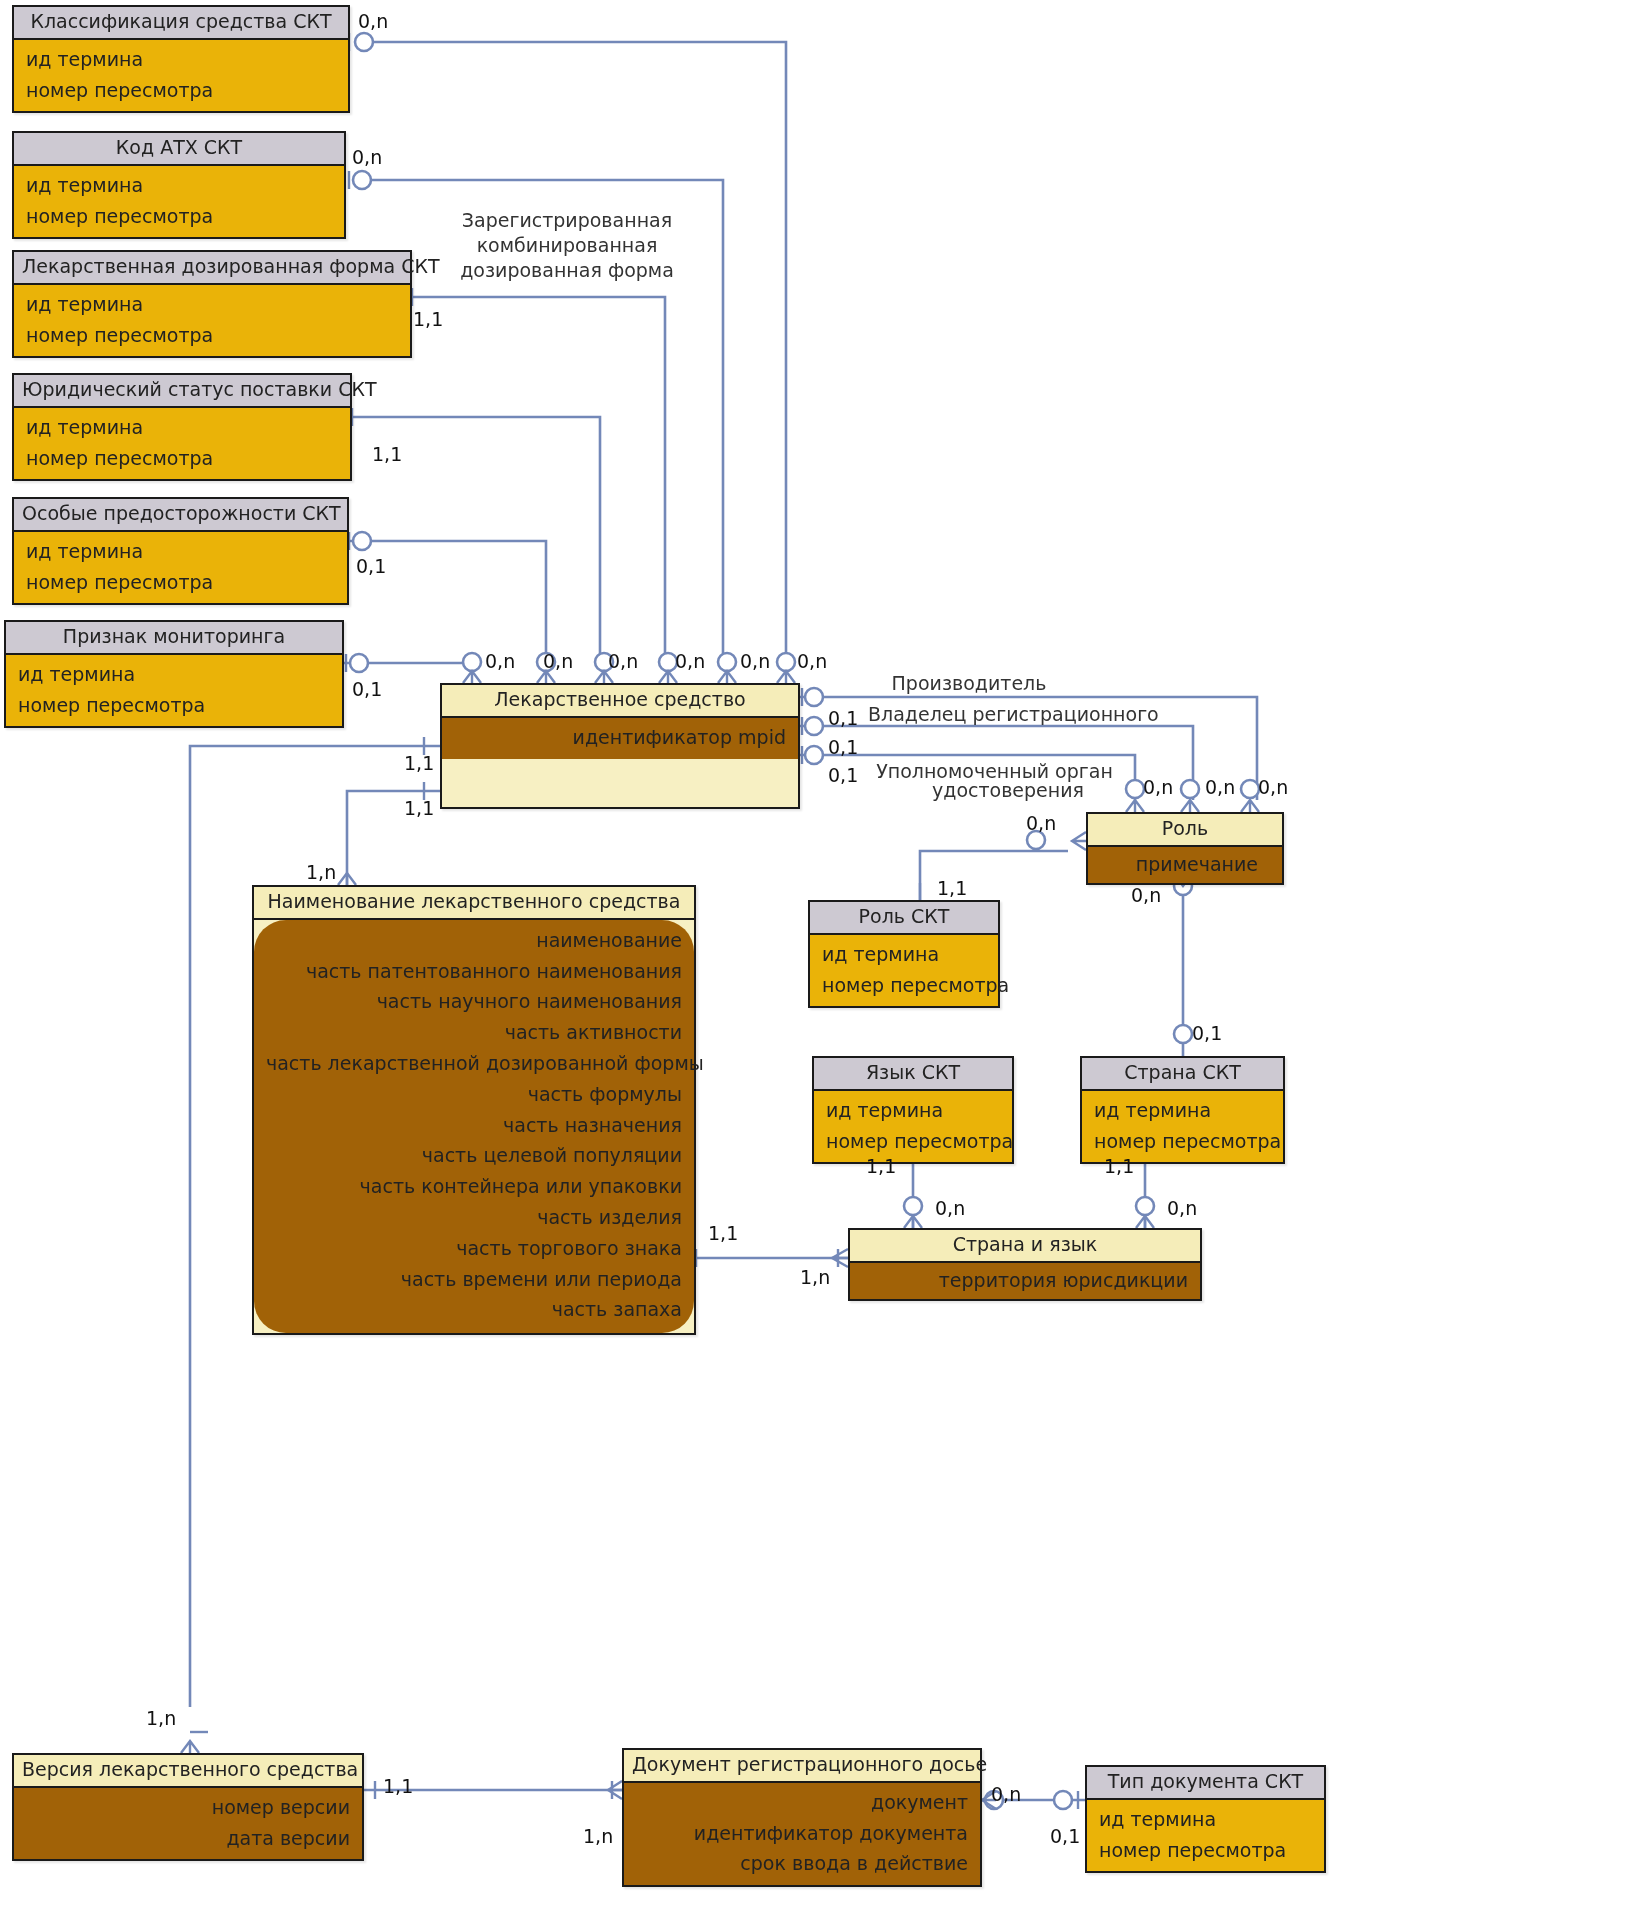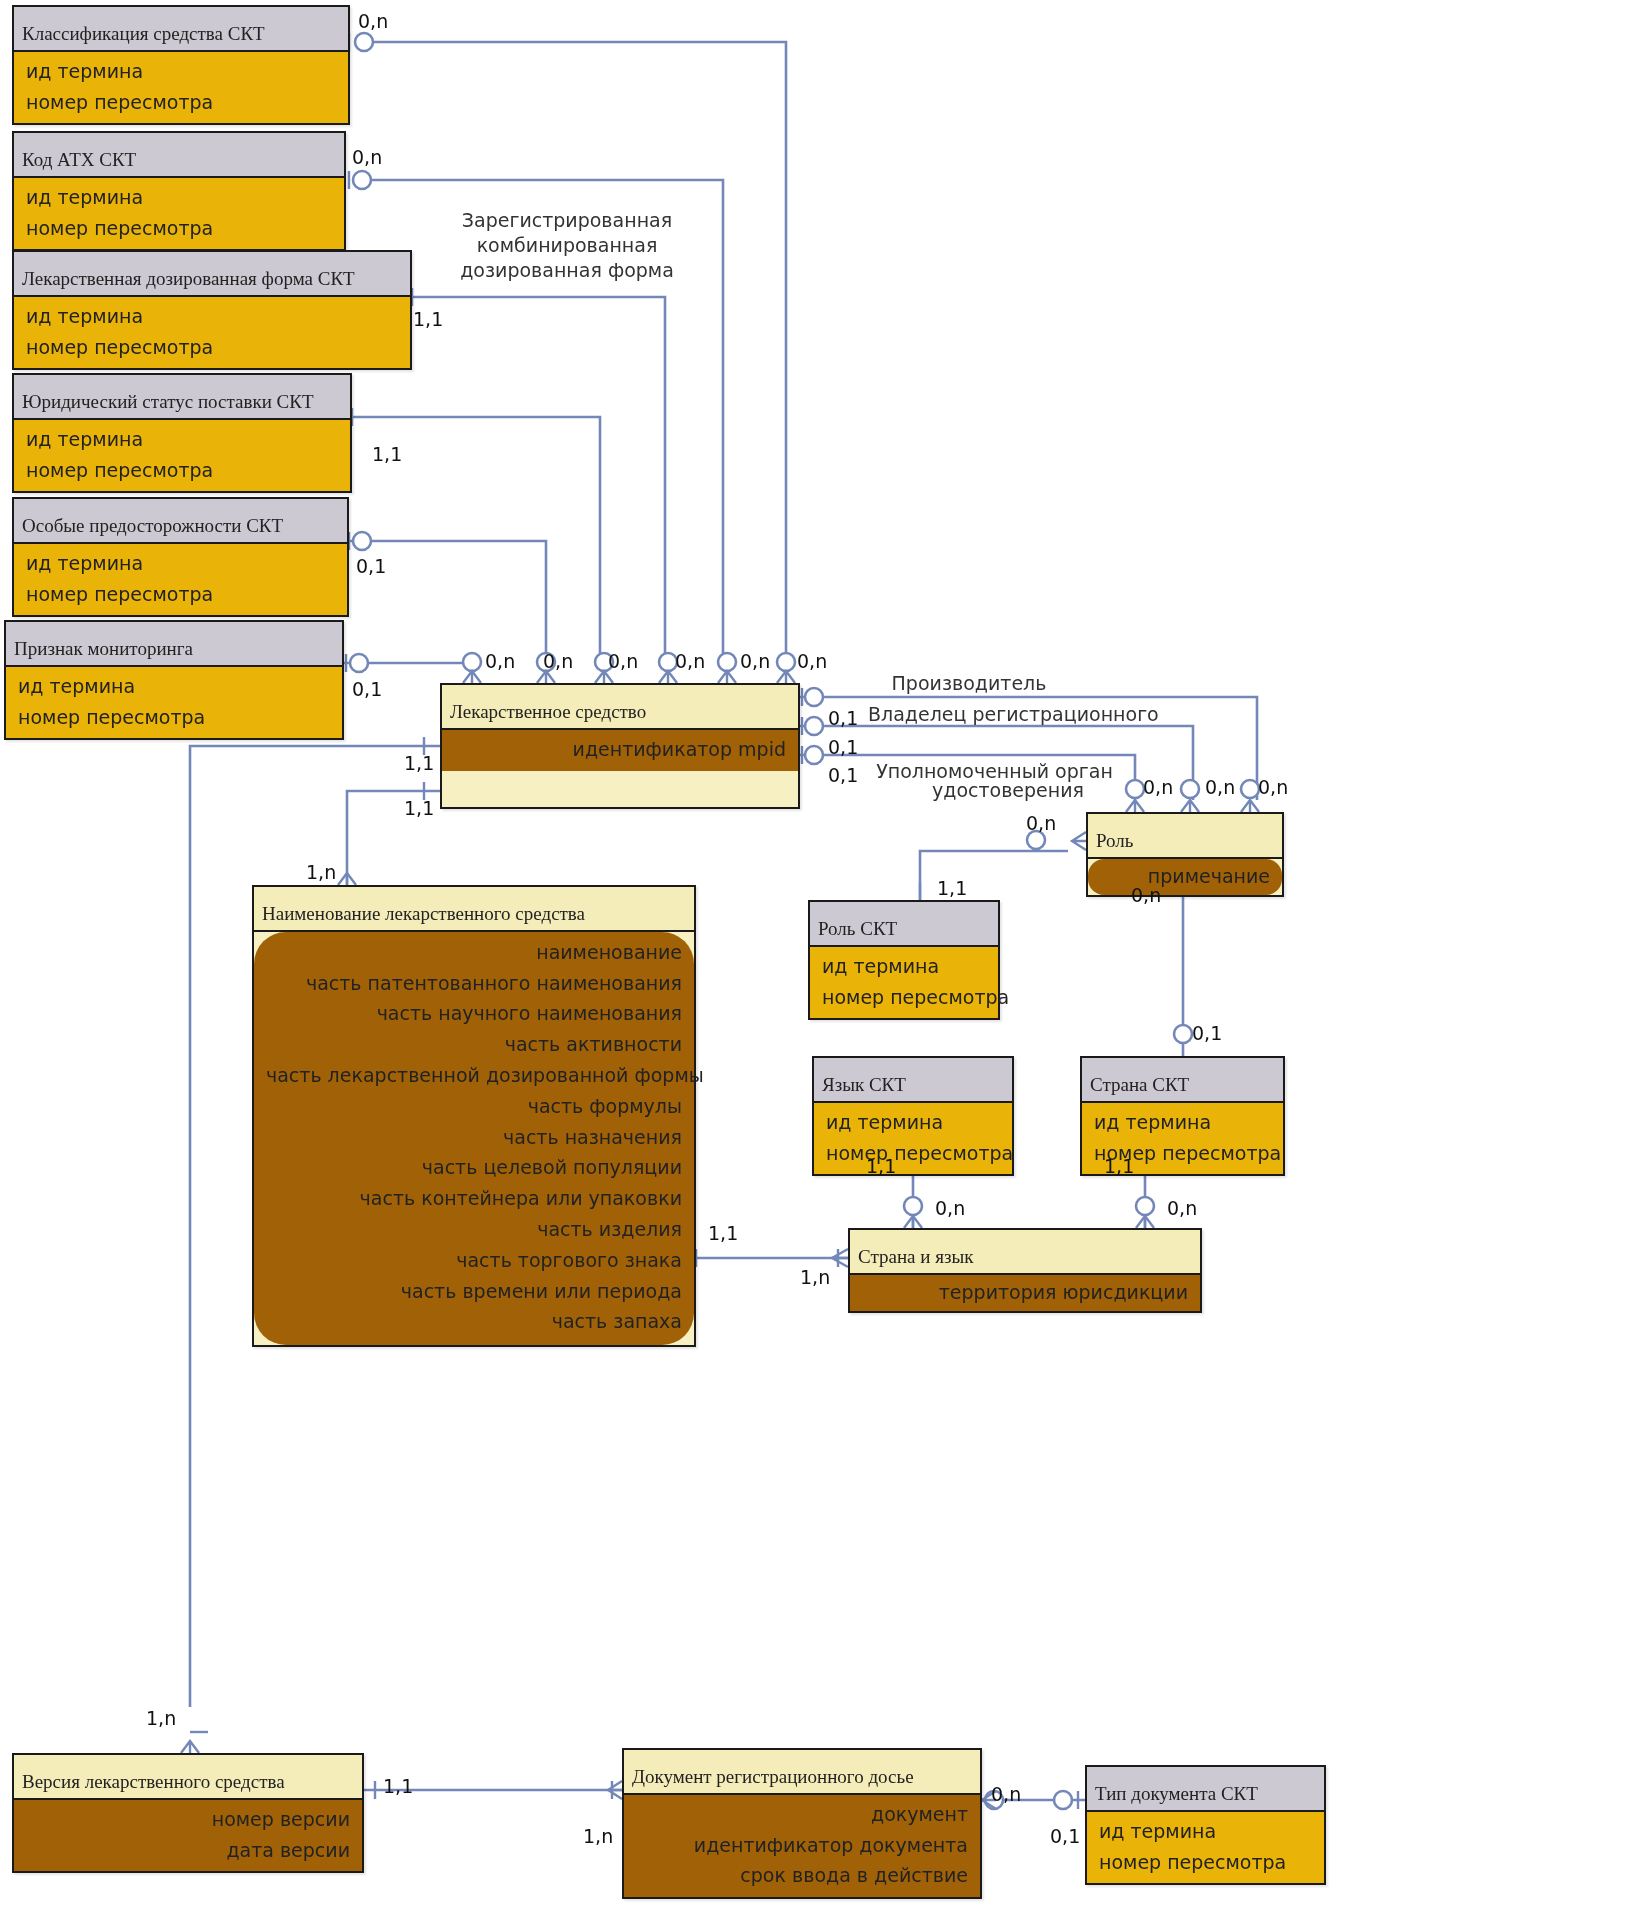--- a/index.html
+++ b/index.html
@@ -2,22 +2,22 @@
 <html><head>
 <meta charset="utf-8">
 <style>
   html,body{margin:0;padding:0;background:#fff;}
   body{font-family:"DejaVu Sans","Liberation Sans",sans-serif;}
   #canvas{position:relative;width:1649px;height:1907px;background:#ffffff;overflow:hidden;}
   svg.wires{position:absolute;left:0;top:0;width:1649px;height:1907px;pointer-events:none;}
 
   .ent{position:absolute;border:2px solid #1a1a1a;box-sizing:border-box;
        box-shadow:2px 2px 2px rgba(0,0,0,.10);}
-  .ent .hdr{text-align:left;font-size:19px;color:#222;padding:16px 8px 5px 8px;
-            border-bottom:2px solid #1a1a1a;line-height:1.15;white-space:nowrap;font-family:Liberation Serif, serif;}
+  .ent .hdr{text-align:center;font-size:19px;color:#222;padding:4px 8px 5px 8px;
+            border-bottom:2px solid #1a1a1a;line-height:1.15;white-space:nowrap;}
   .ent .body{padding:4px 0 6px 0;}
   .ent .attr{font-size:19px;color:#222;padding:4px 12px;line-height:1.2;white-space:nowrap;}
 
   .ref{background:#d4d0d8;}
   .ref .hdr{background:#cdc9d2;}
   .ref .body{background:#eab308;}
 
   .main{background:#f7f0c3;}
   .main .hdr{background:#f5edb9;}
   .main .body{background:#a16207;text-align:right;}
@@ -201,21 +201,21 @@
 
   <div class="ent main" style="left:440px;top:683px;width:360px;height:126px;">
     <div class="hdr">Лекарственное средство</div>
     <div class="body">
       <div class="attr">идентификатор mpid</div>
     </div>
   </div>
 
   <div class="ent main" style="left:1086px;top:812px;width:198px;">
     <div class="hdr">Роль</div>
-    <div class="body" style="padding:2px 0 3px 0;border-radius:16px;">
+    <div class="body" style="padding:2px 12px 3px 0;">
       <div class="attr">примечание</div>
     </div>
   </div>
 
   <div class="ent ref" style="left:808px;top:900px;width:192px;">
     <div class="hdr">Роль  СКТ</div>
     <div class="body">
       <div class="attr">ид термина</div>
       <div class="attr">номер пересмотра</div>
     </div>

